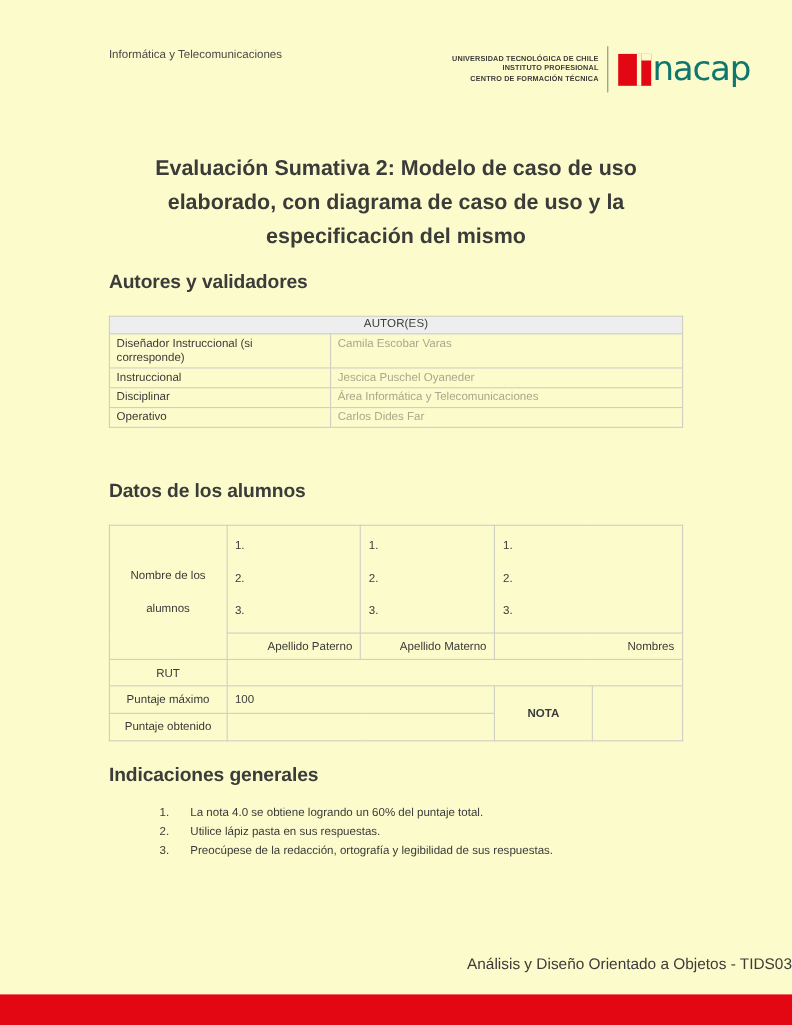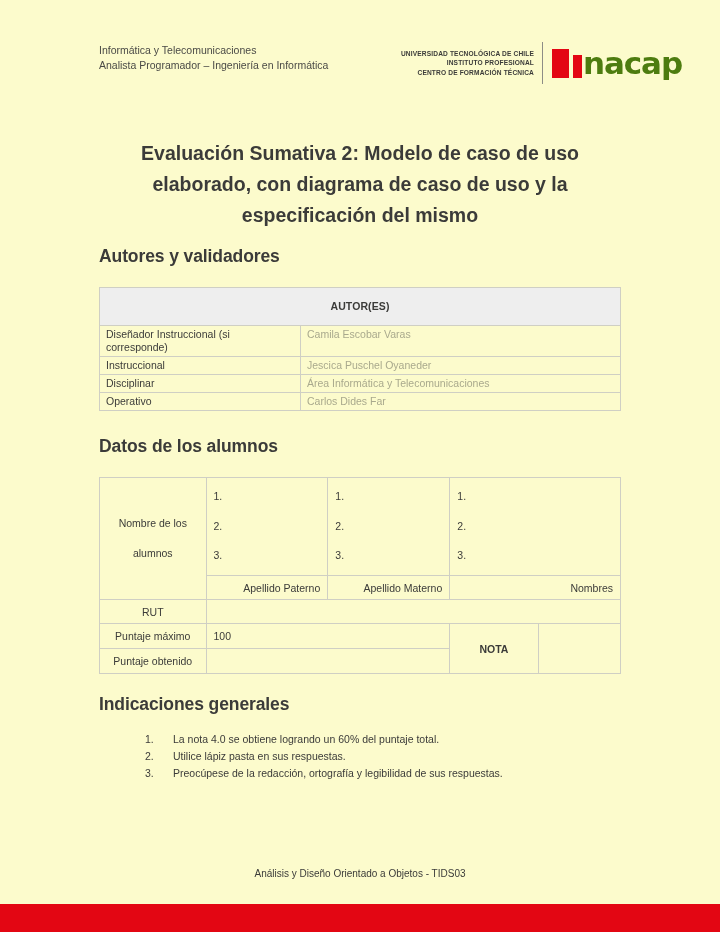--- a/index.html
+++ b/index.html
@@ -97,23 +97,23 @@
     position: absolute;
     left: 20.5px;
     top: 0;
     width: 9.5px;
     height: 6px;
     background: #fcfbcc;
   }
 
   .logo-word {
     font-size: 31px;
-    font-weight: 700;
+    font-weight: 400;
     letter-spacing: -1.1px;
-    color: #4d7c0f;
+    color: #0f766e;
     line-height: 29px;
     font-family: "DejaVu Sans", sans-serif;
   }
 
   
   .doc-title {
     position: absolute;
     top: 138px;
     left: 100px;
     width: 520px;
@@ -152,24 +152,24 @@
     font-weight: normal;
     vertical-align: top;
     background: #fcfbcc;
   }
 
   
   #tbl-autores { top: 287px; }
   #tbl-autores td { height: 16px; line-height: 13px; }
   #tbl-autores .band {
     text-align: center;
-    font-weight: 700;
+    font-weight: 400;
     background: #eeeeee;
     letter-spacing: 0.1px;
-    padding: 12px 6px;
+    padding: 0 6px;
   }
   #tbl-autores .lbl { width: 201px; }
   #tbl-autores .val { color: #a9a98d; }
   #tbl-autores .tall { height: 30px; }
 
   
   #tbl-alumnos { top: 477px; }
   #tbl-alumnos td {
     vertical-align: middle;
     padding: 3px 7px;
@@ -209,22 +209,22 @@
   #indicaciones ol { list-style: none; }
   #indicaciones li { display: flex; }
   #indicaciones li .num { width: 28px; flex: none; }
 
   
   .footer-text {
     position: absolute;
     top: 868px;
     left: 0;
     width: 720px;
-    text-align: center;
-    font-size: 10px;
+    text-align: right;
+    font-size: 14px;
     color: #3b3b39;
   }
 
   .footer-bar {
     position: absolute;
     left: 0;
     top: 904px;
     width: 720px;
     height: 28px;
     background: #e30613;
@@ -232,21 +232,20 @@
 </style>
 </head>
 <body>
 
 <div class="page">
 
   <div class="header">
 
     <div class="header-left">
       <div>Informática y Telecomunicaciones</div>
-      <div>Analista Programador – Ingeniería en Informática</div>
     </div>
 
     <div class="header-right">
       <div class="uni-lines">
         <div>UNIVERSIDAD TECNOLÓGICA DE CHILE</div>
         <div>INSTITUTO PROFESIONAL</div>
         <div>CENTRO DE FORMACIÓN TÉCNICA</div>
       </div>
       <div class="logo-divider"></div>
       <div class="logo">

